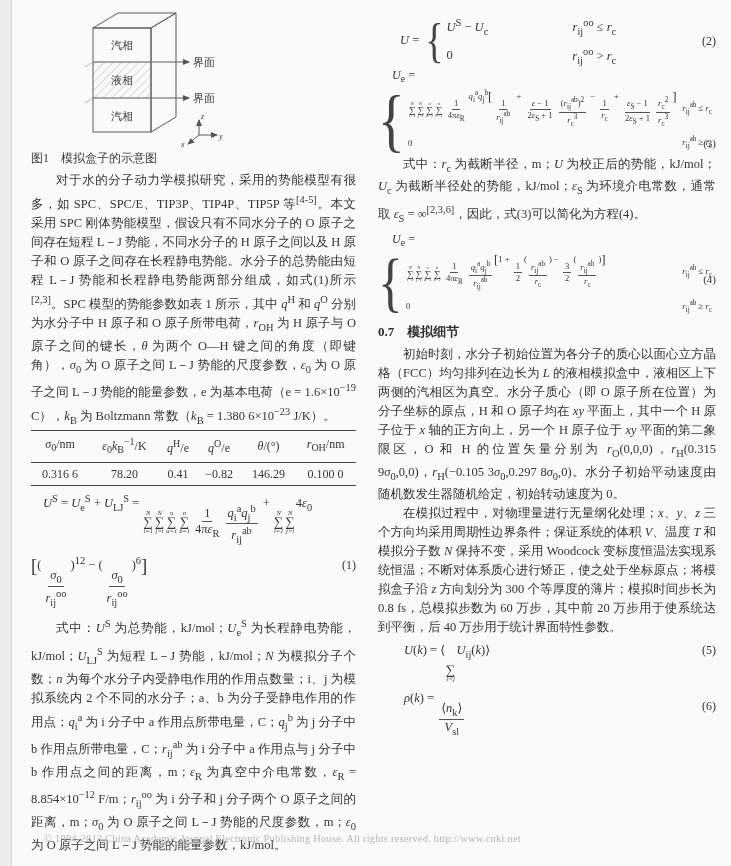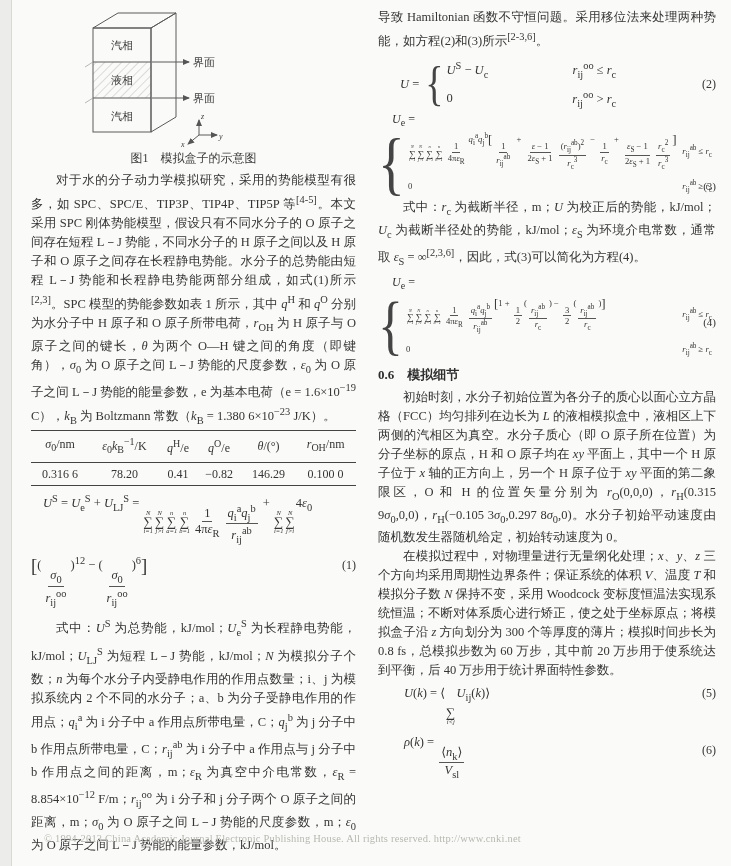--- a/index.html
+++ b/index.html
@@ -9,21 +9,21 @@
     font-family:"Liberation Serif","DejaVu Serif",serif;
   }
   .gutter{position:absolute;left:0;top:0;width:11px;height:100%;background:#ececea;border-right:1px solid #d8d8d4;}
   .col{position:absolute;top:8px;font-size:12.5px;line-height:19px;text-align:justify;color:#343434;}
   .col-left{left:31px;width:325px;}
   .col-right{left:378px;width:338px;}
   p{margin:0;}
   .indent{text-indent:2em;}
   
   .fig{height:140px;position:relative;}
-  .figcap{text-align:center;font-size:12px;line-height:17px;margin:2px 0 4px 0;color:#3a3a3a;}
+  .figcap{text-align:left;font-size:12px;line-height:17px;margin:2px 0 4px 0;color:#3a3a3a;}
   svg{overflow:visible;}
   .ln{stroke:#5a5a5a;stroke-width:1;fill:none;}
   .hl{stroke:#9a9a9a;stroke-width:0.7;}
   .svgtxt{font-size:11px;fill:#3c3c3c;font-family:"Liberation Serif",serif;}
   .svgtxt-sm{font-size:8px;font-style:italic;fill:#3c3c3c;}
   
   .tblcap{text-align:center;font-size:12px;line-height:17px;margin:5px 0 3px 0;}
   table{width:100%;border-collapse:collapse;font-size:12px;line-height:14px;
         border-top:1.4px solid #444;border-bottom:1.4px solid #444;}
   thead tr{border-bottom:0.9px solid #444;}
@@ -168,21 +168,20 @@
       <span class="eqnum" style="top:4px;">(1)</span>
     </div>
   </div>
 
   <p class="indent">式中：<i>U</i><sup>S</sup> 为总势能，kJ/mol；<i>U</i><sub>e</sub><sup>S</sup> 为长程静电势能，kJ/mol；<i>U</i><sub>LJ</sub><sup>S</sup> 为短程 L－J 势能，kJ/mol；<i>N</i> 为模拟分子个数；<i>n</i> 为每个水分子内受静电作用的作用点数量；i、j 为模拟系统内 2 个不同的水分子；a、b 为分子受静电作用的作用点；<i>q</i><sub>i</sub><sup>a</sup> 为 i 分子中 a 作用点所带电量，C；<i>q</i><sub>j</sub><sup>b</sup> 为 j 分子中 b 作用点所带电量，C；<i>r</i><sub>ij</sub><sup>ab</sup> 为 i 分子中 a 作用点与 j 分子中 b 作用点之间的距离，m；<i>ε</i><sub>R</sub> 为真空中介电常数，<i>ε</i><sub>R</sub> = 8.854×10<sup>−12</sup> F/m；<i>r</i><sub>ij</sub><sup>oo</sup> 为 i 分子和 j 分子两个 O 原子之间的距离，m；<i>σ</i><sub>0</sub> 为 O 原子之间 L－J 势能的尺度参数，m；<i>ε</i><sub>0</sub> 为 O 原子之间 L－J 势能的能量参数，kJ/mol。</p>
 
 </div>
 
 <div class="col col-right">
 
-  <p>导致 Hamiltonian 函数不守恒问题。采用移位法来处理两种势能，如方程(2)和(3)所示<sup>[2-3,6]</sup>。</p>
 
   <div class="eq" style="margin:8px 0 2px 0;">
     <div style="display:flex;align-items:center;">
       <span style="margin:0 6px 0 22px;"><i>U</i> =</span>
       <div class="cases" style="width:195px;">
         <span class="cbrace" style="font-size:38px;"></span>
         <div class="cbody">
           <div class="crow">
             <span><i>U</i><sup>S</sup> − <i>U</i><sub>c</sub></span>
             <span class="cond"><i>r</i><sub>ij</sub><sup>oo</sup> ≤ <i>r</i><sub>c</sub></span>
@@ -299,21 +298,21 @@
         </div>
         <div class="crow">
           <span>0</span>
           <span class="cond"><i>r</i><sub>ij</sub><sup>ab</sup> ≥ <i>r</i><sub>c</sub></span>
         </div>
       </div>
     </div>
     <span class="eqnum" style="top:50%;">(4)</span>
   </div>
 
-  <div class="sec-head">0.6　模拟细节</div>
+  <div class="sec-head">0.7　模拟细节</div>
 
   <p class="indent">初始时刻，水分子初始位置为各分子的质心以面心立方晶格（FCC）均匀排列在边长为 <i>L</i> 的液相模拟盒中，液相区上下两侧的汽相区为真空。水分子质心（即 O 原子所在位置）为分子坐标的原点，H 和 O 原子均在 <i>xy</i> 平面上，其中一个 H 原子位于 <i>x</i> 轴的正方向上，另一个 H 原子位于 <i>xy</i> 平面的第二象限区，O 和 H 的位置矢量分别为 <i>r</i><sub>O</sub>(0,0,0)，<i>r</i><sub>H</sub>(0.315 9<i>σ</i><sub>0</sub>,0,0)，<i>r</i><sub>H</sub>(−0.105 3<i>σ</i><sub>0</sub>,0.297 8<i>σ</i><sub>0</sub>,0)。水分子初始平动速度由随机数发生器随机给定，初始转动速度为 0。</p>
   <p class="indent">在模拟过程中，对物理量进行无量纲化处理；<i>x</i>、<i>y</i>、<i>z</i> 三个方向均采用周期性边界条件；保证系统的体积 <i>V</i>、温度 <i>T</i> 和模拟分子数 <i>N</i> 保持不变，采用 Woodcock 变标度恒温法实现系统恒温；不断对体系质心进行矫正，使之处于坐标原点；将模拟盒子沿 <i>z</i> 方向划分为 300 个等厚度的薄片；模拟时间步长为 0.8 fs，总模拟步数为 60 万步，其中前 20 万步用于使系统达到平衡，后 40 万步用于统计界面特性参数。</p>
 
   <div class="eq" style="margin:6px 0 4px 0;">
     <span style="margin-left:26px;"><i>U</i>(<i>k</i>) = ⟨<span class="sm">
           <span>&nbsp;</span>
           <span class="sg">∑</span>
           <span>i&lt;j</span>
         </span><i>U</i><sub>ij</sub>(<i>k</i>)⟩</span>

